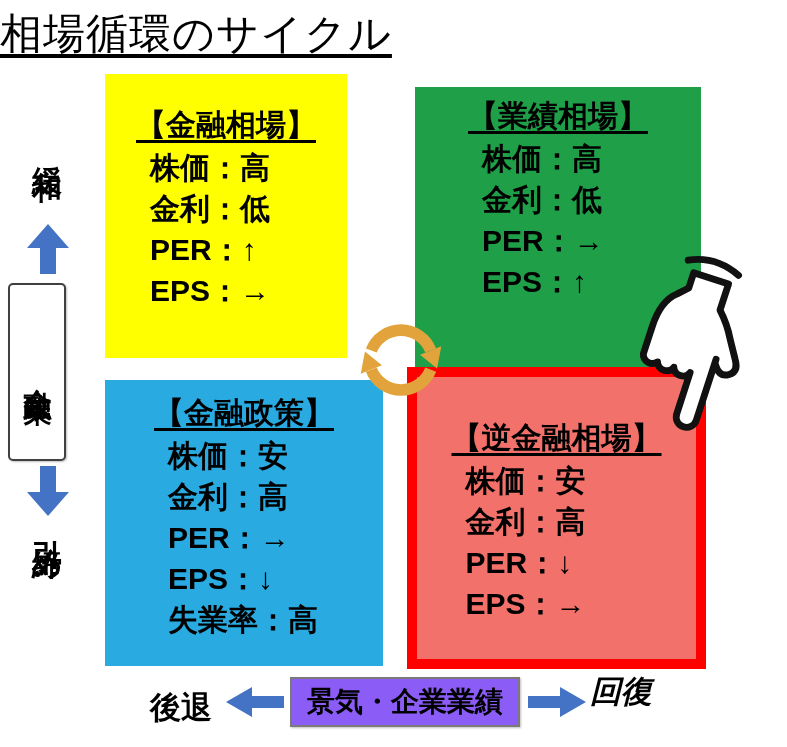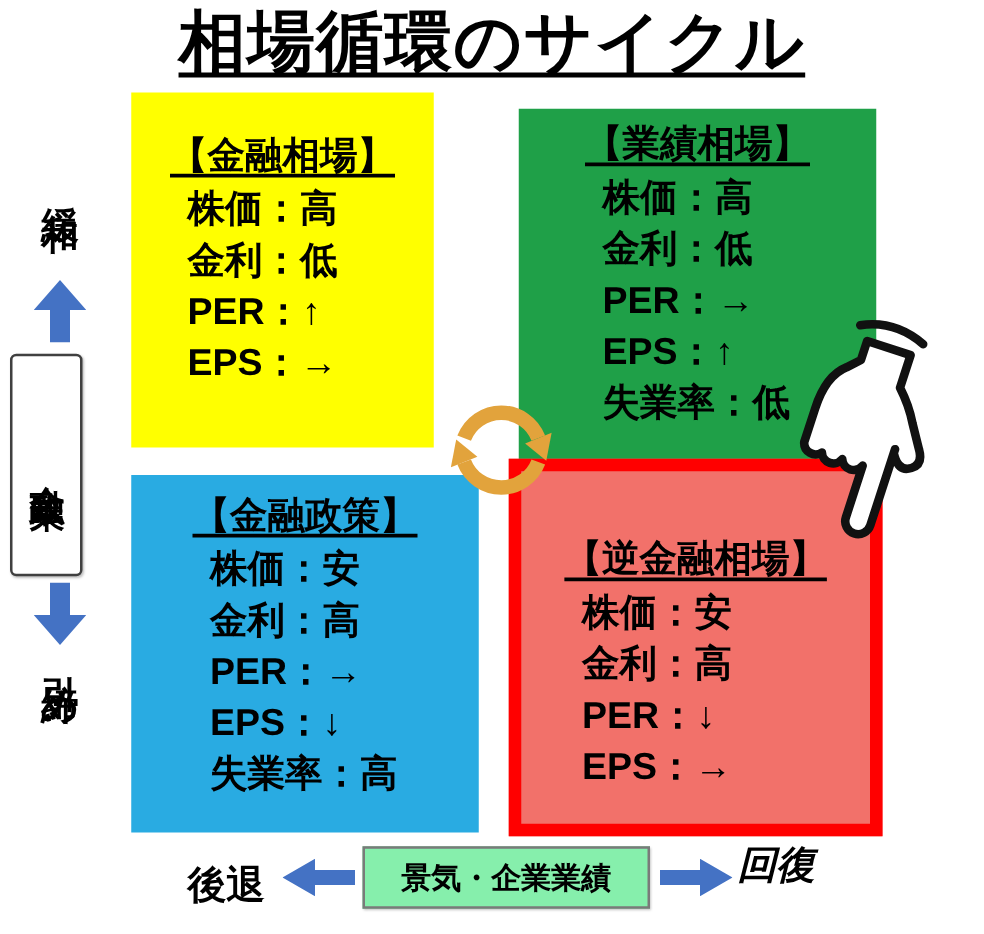--- a/index.html
+++ b/index.html
@@ -3,53 +3,53 @@
 <meta charset="utf-8">
 <style>
   * { margin:0; padding:0; box-sizing:border-box; }
   html,body { background:#ffffff; }
   #canvas {
     position:relative; width:787px; height:747px; background:#ffffff;
     font-family:"Liberation Sans","DejaVu Sans",sans-serif; color:#000;
     overflow:hidden;
   }
   .title {
-    position:absolute; top:2px; left:0; width:100%; text-align:center;
-    font-size:54px; font-weight:bold; letter-spacing:1px; line-height:64px;
+    position:absolute; top:2px; left:0; width:100%; text-align:left;
+    font-size:42px; font-weight:normal; letter-spacing:1px; line-height:64px;
   }
   .title span { text-decoration:underline; text-decoration-thickness:4px; text-underline-offset:6px; }
 
   .quad { position:absolute; text-align:center; font-weight:bold; font-size:30px; line-height:41px; z-index:1; }
   .q-inner { display:inline-block; text-align:left; }
   .q-header { text-decoration:underline; text-decoration-thickness:2.5px; text-underline-offset:5px; margin-bottom:2px; white-space:nowrap; }
   .q-line { padding-left:14px; white-space:nowrap; }
 
   .q-financial         { left:105px; top:74px;  width:242px; height:284px; background:var(--c-financial-bg,#ffff00); padding-top:30px; }
   .q-earnings          { left:415px; top:74px;  width:286px; height:284px; background:var(--c-earnings-bg,#1fa048); padding-top:8px;margin-top:13px; }
   .q-reverse-earnings  { left:105px; top:380px; width:278px; height:286px; background:var(--c-reverse-earnings-bg,#29abe2); padding-top:12px; }
   .q-reverse-financial { left:407px; top:367px; width:299px; height:302px; background:var(--c-reverse-financial-bg,#f2716a);
-                         border:10px solid var(--c-reverse-financial-border,#ff0000); padding-top:50px; z-index:2; }
+                         border:10px solid var(--c-reverse-financial-border,#ff0000); padding-top:40px; z-index:2; }
 
   .vlabel { position:absolute; writing-mode:vertical-rl; text-orientation:upright; font-weight:bold; font-size:30px; letter-spacing:6px; z-index:3; }
   #easing     { left:26px; top:142px; }
   #tightening { left:26px; top:518px; }
 
   .policy-box {
     position:absolute; left:8px; top:283px; width:58px; height:178px;
     border:2px solid #404040; border-radius:5px; background:#fff;
     display:flex; align-items:center; justify-content:center; z-index:3;
     box-shadow:1px 1px 2px rgba(0,0,0,.25);
   }
   .policy-box .vtext { writing-mode:vertical-rl; text-orientation:upright; font-weight:bold; font-size:28px; letter-spacing:3px; }
 
   .econ-box {
     position:absolute; left:290px; top:677px; width:230px; height:50px;
-    border:2px solid #7a7a7a; background:#86efac;
+    border:2px solid #7a7a7a; background:#8b5cf6;
     display:flex; align-items:center; justify-content:center;
-    font-weight:bold; font-size:24px; white-space:nowrap; z-index:3;
+    font-weight:bold; font-size:28px; white-space:nowrap; z-index:3;
     box-shadow:1px 1px 2px rgba(0,0,0,.25);
   }
   .hlabel { position:absolute; font-weight:bold; font-size:31px; z-index:3; white-space:nowrap; }
   #recession { left:150px; top:687px; }
   #recovery  { left:590px; top:671px;font-style:italic; }
 
   .arrow { position:absolute; z-index:3; }
   #arrow-up    { left:27px;  top:224px; width:42px; height:50px; }
   #arrow-down  { left:27px;  top:466px; width:42px; height:50px; }
   #arrow-left  { left:226px; top:687px; width:58px; height:30px; }
@@ -77,21 +77,20 @@
     </div>
   </div>
 
   <div class="quad q-earnings">
     <div class="q-inner">
       <div class="q-header">【業績相場】</div>
       <div class="q-line">株価：高</div>
       <div class="q-line">金利：低</div>
       <div class="q-line">PER：→</div>
       <div class="q-line">EPS：↑</div>
-      <div class="q-line">失業率：低</div>
     </div>
   </div>
 
   <div class="quad q-reverse-earnings">
     <div class="q-inner">
       <div class="q-header">【金融政策】</div>
       <div class="q-line">株価：安</div>
       <div class="q-line">金利：高</div>
       <div class="q-line">PER：→</div>
       <div class="q-line">EPS：↓</div>

